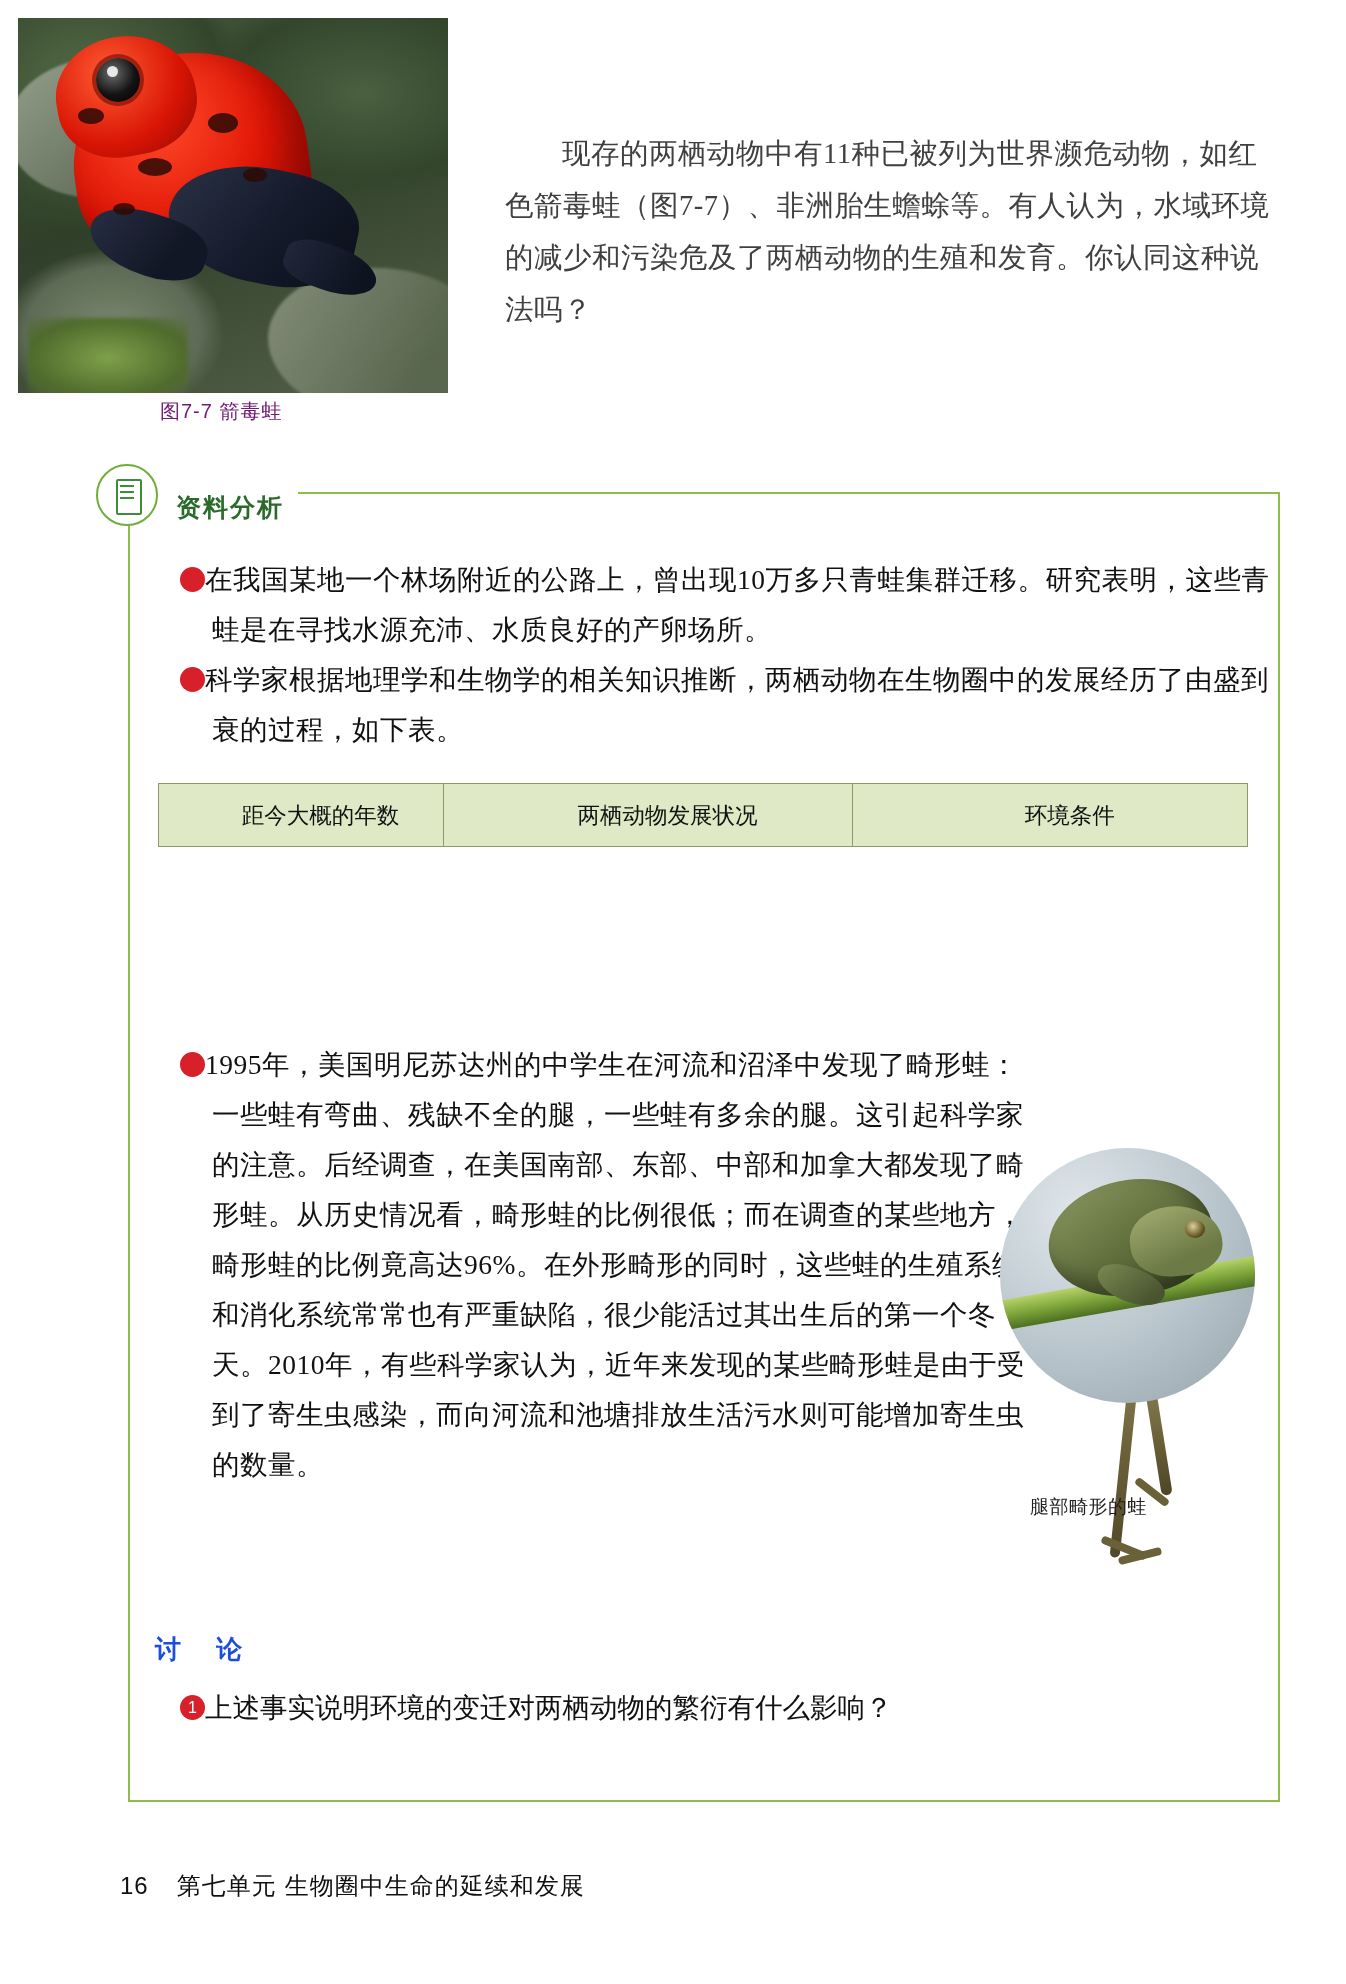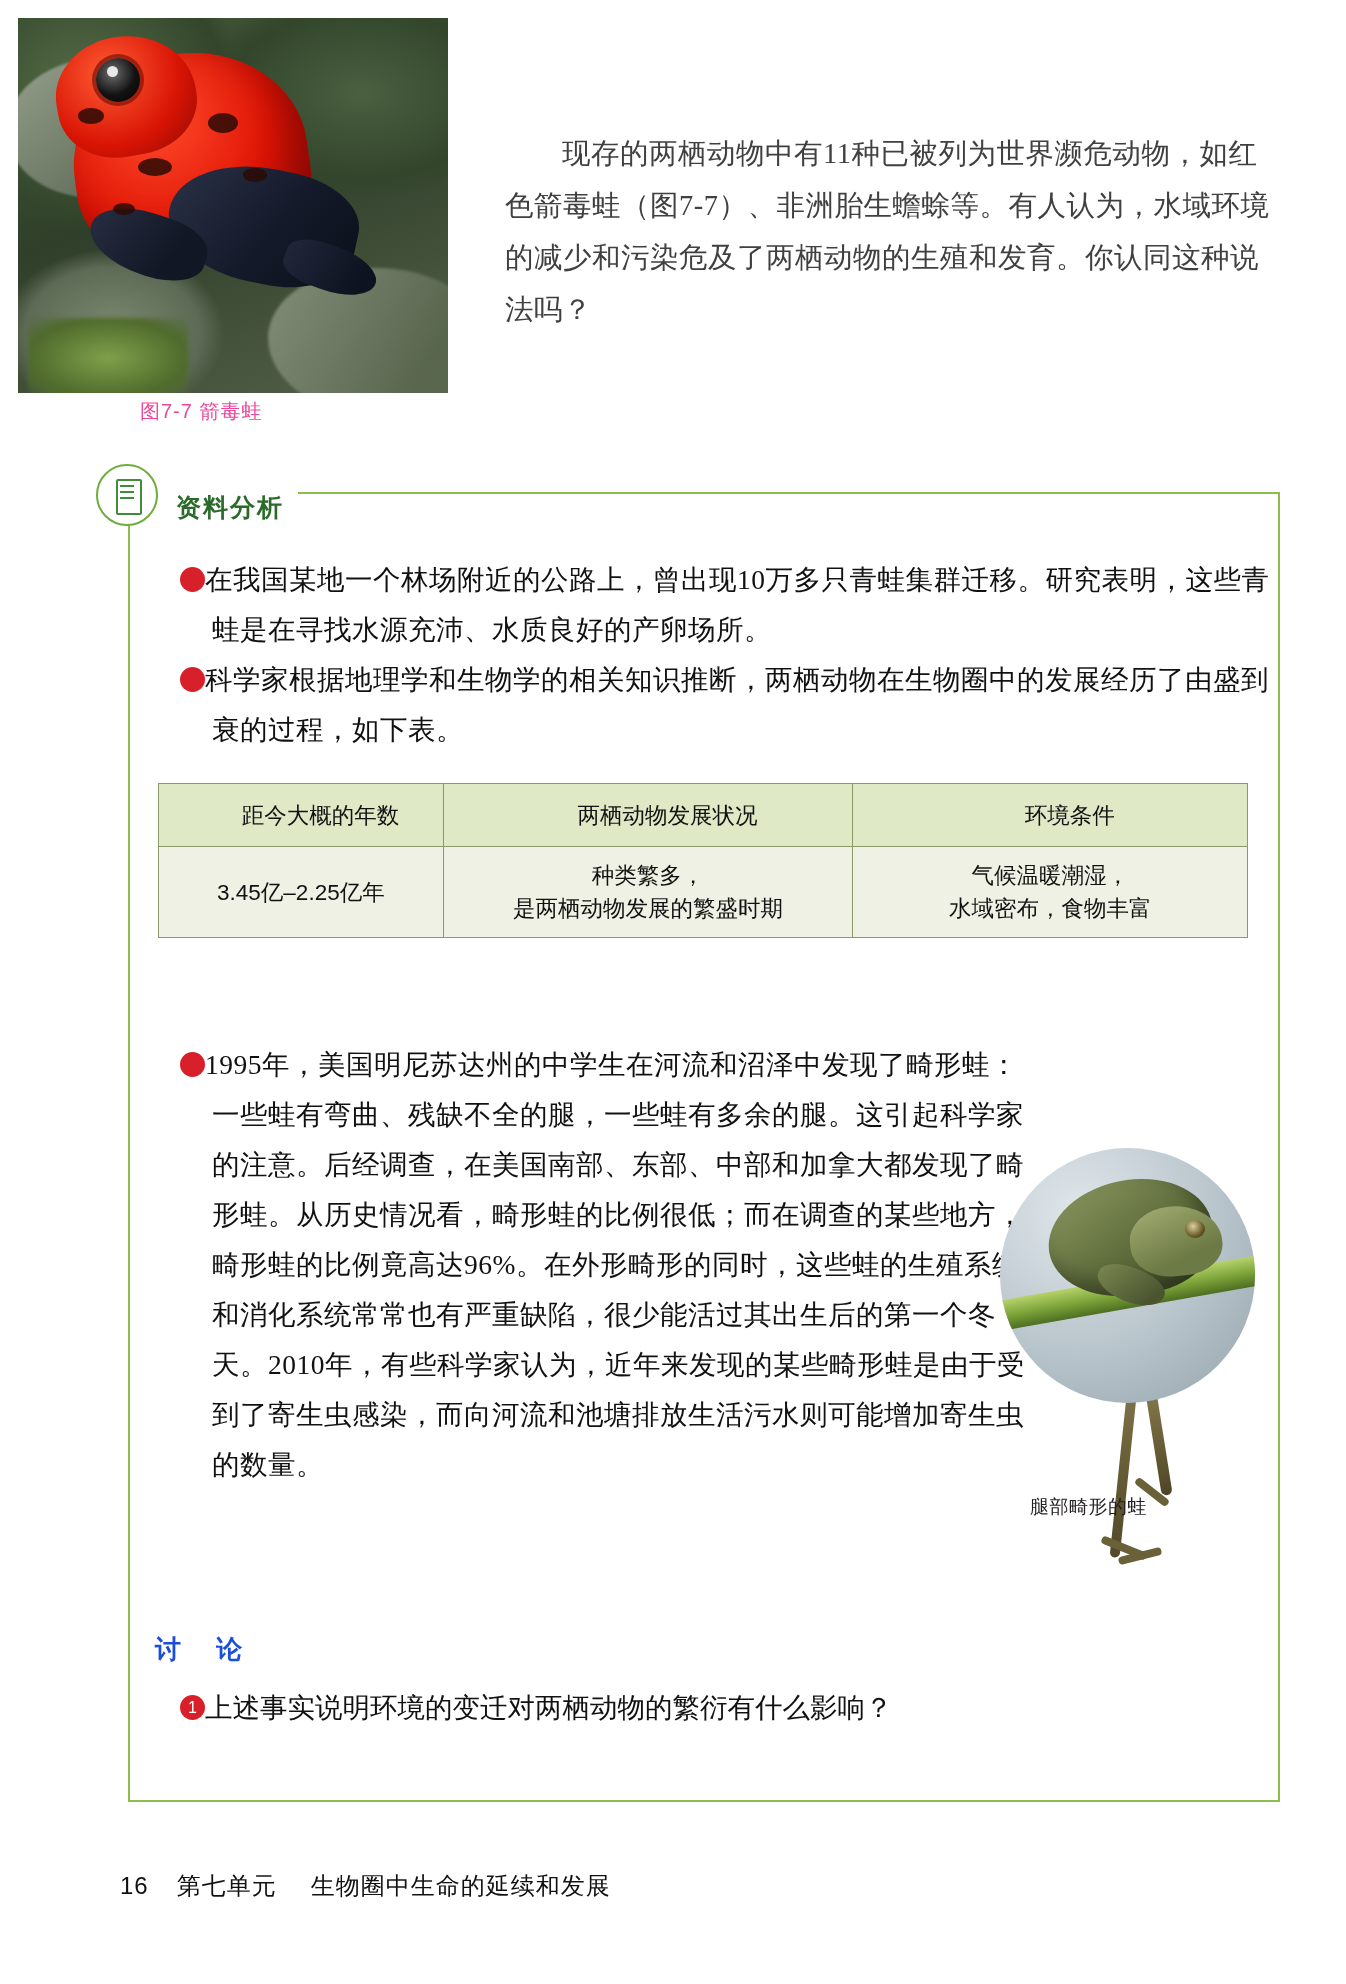--- a/index.html
+++ b/index.html
@@ -118,25 +118,25 @@
     position: absolute;
     left: 265px; top: 228px;
     width: 95px; height: 45px;
     background: linear-gradient(100deg, #20273a 0%, #0e1320 80%);
     border-radius: 45% 55% 60% 40%;
     transform: rotate(20deg);
   }
 
   .fig-caption {
     position: absolute;
-    left: 140px;
+    left: 160px;
     top: 398px;
     font-size: 20px;
     letter-spacing: 1px;
-    color: #ec4899;
+    color: #701a75;
     font-family: "Liberation Sans", sans-serif;
   }
 
   
   .intro {
     position: absolute;
     left: 505px;
     top: 128px;
     width: 770px;
     font-size: 28.5px;
@@ -379,21 +379,21 @@
   .footer {
     position: absolute;
     left: 120px;
     top: 1870px;
     font-family: "Liberation Sans", sans-serif;
     font-size: 24px;
     color: #111;
     letter-spacing: 1px;
   }
   .footer .pg { margin-right: 28px; }
-  .footer .unit { margin-right: 34px; }
+  .footer .unit { margin-right: 8px; }
 </style>
 </head>
 <body>
 
 <div class="frog-photo">
   <div class="bg-rock"></div>
   <div class="rock1"></div>
   <div class="rock2"></div>
   <div class="moss"></div>
   <div class="frog-body"></div>
@@ -433,31 +433,20 @@
       <col class="c3">
     </colgroup>
   <thead>
     <tr>
       <th>距今大概的年数</th>
       <th>两栖动物发展状况</th>
       <th>环境条件</th>
     </tr>
   </thead>
   <tbody>
-    <tr>
-      <td>3.45亿–2.25亿年</td>
-      <td>
-        <div>种类繁多，</div>
-        <div>是两栖动物发展的繁盛时期</div>
-      </td>
-      <td>
-        <div>气候温暖潮湿，</div>
-        <div>水域密布，食物丰富</div>
-      </td>
-    </tr>
   </tbody>
 </table>
 
 <div class="item item3">
   <span class="num-badge">3</span><span class="body">1995年，美国明尼苏达州的中学生在河流和沼泽中发现了畸形蛙：一些蛙有弯曲、残缺不全的腿，一些蛙有多余的腿。这引起科学家的注意。后经调查，在美国南部、东部、中部和加拿大都发现了畸形蛙。从历史情况看，畸形蛙的比例很低；而在调查的某些地方，畸形蛙的比例竟高达96%。在外形畸形的同时，这些蛙的生殖系统和消化系统常常也有严重缺陷，很少能活过其出生后的第一个冬天。2010年，有些科学家认为，近年来发现的某些畸形蛙是由于受到了寄生虫感染，而向河流和池塘排放生活污水则可能增加寄生虫的数量。</span>
 </div>
 
 <div class="frog2-wrap">
   <div class="frog2-leg"></div>
   <div class="frog2-leg2"></div>

